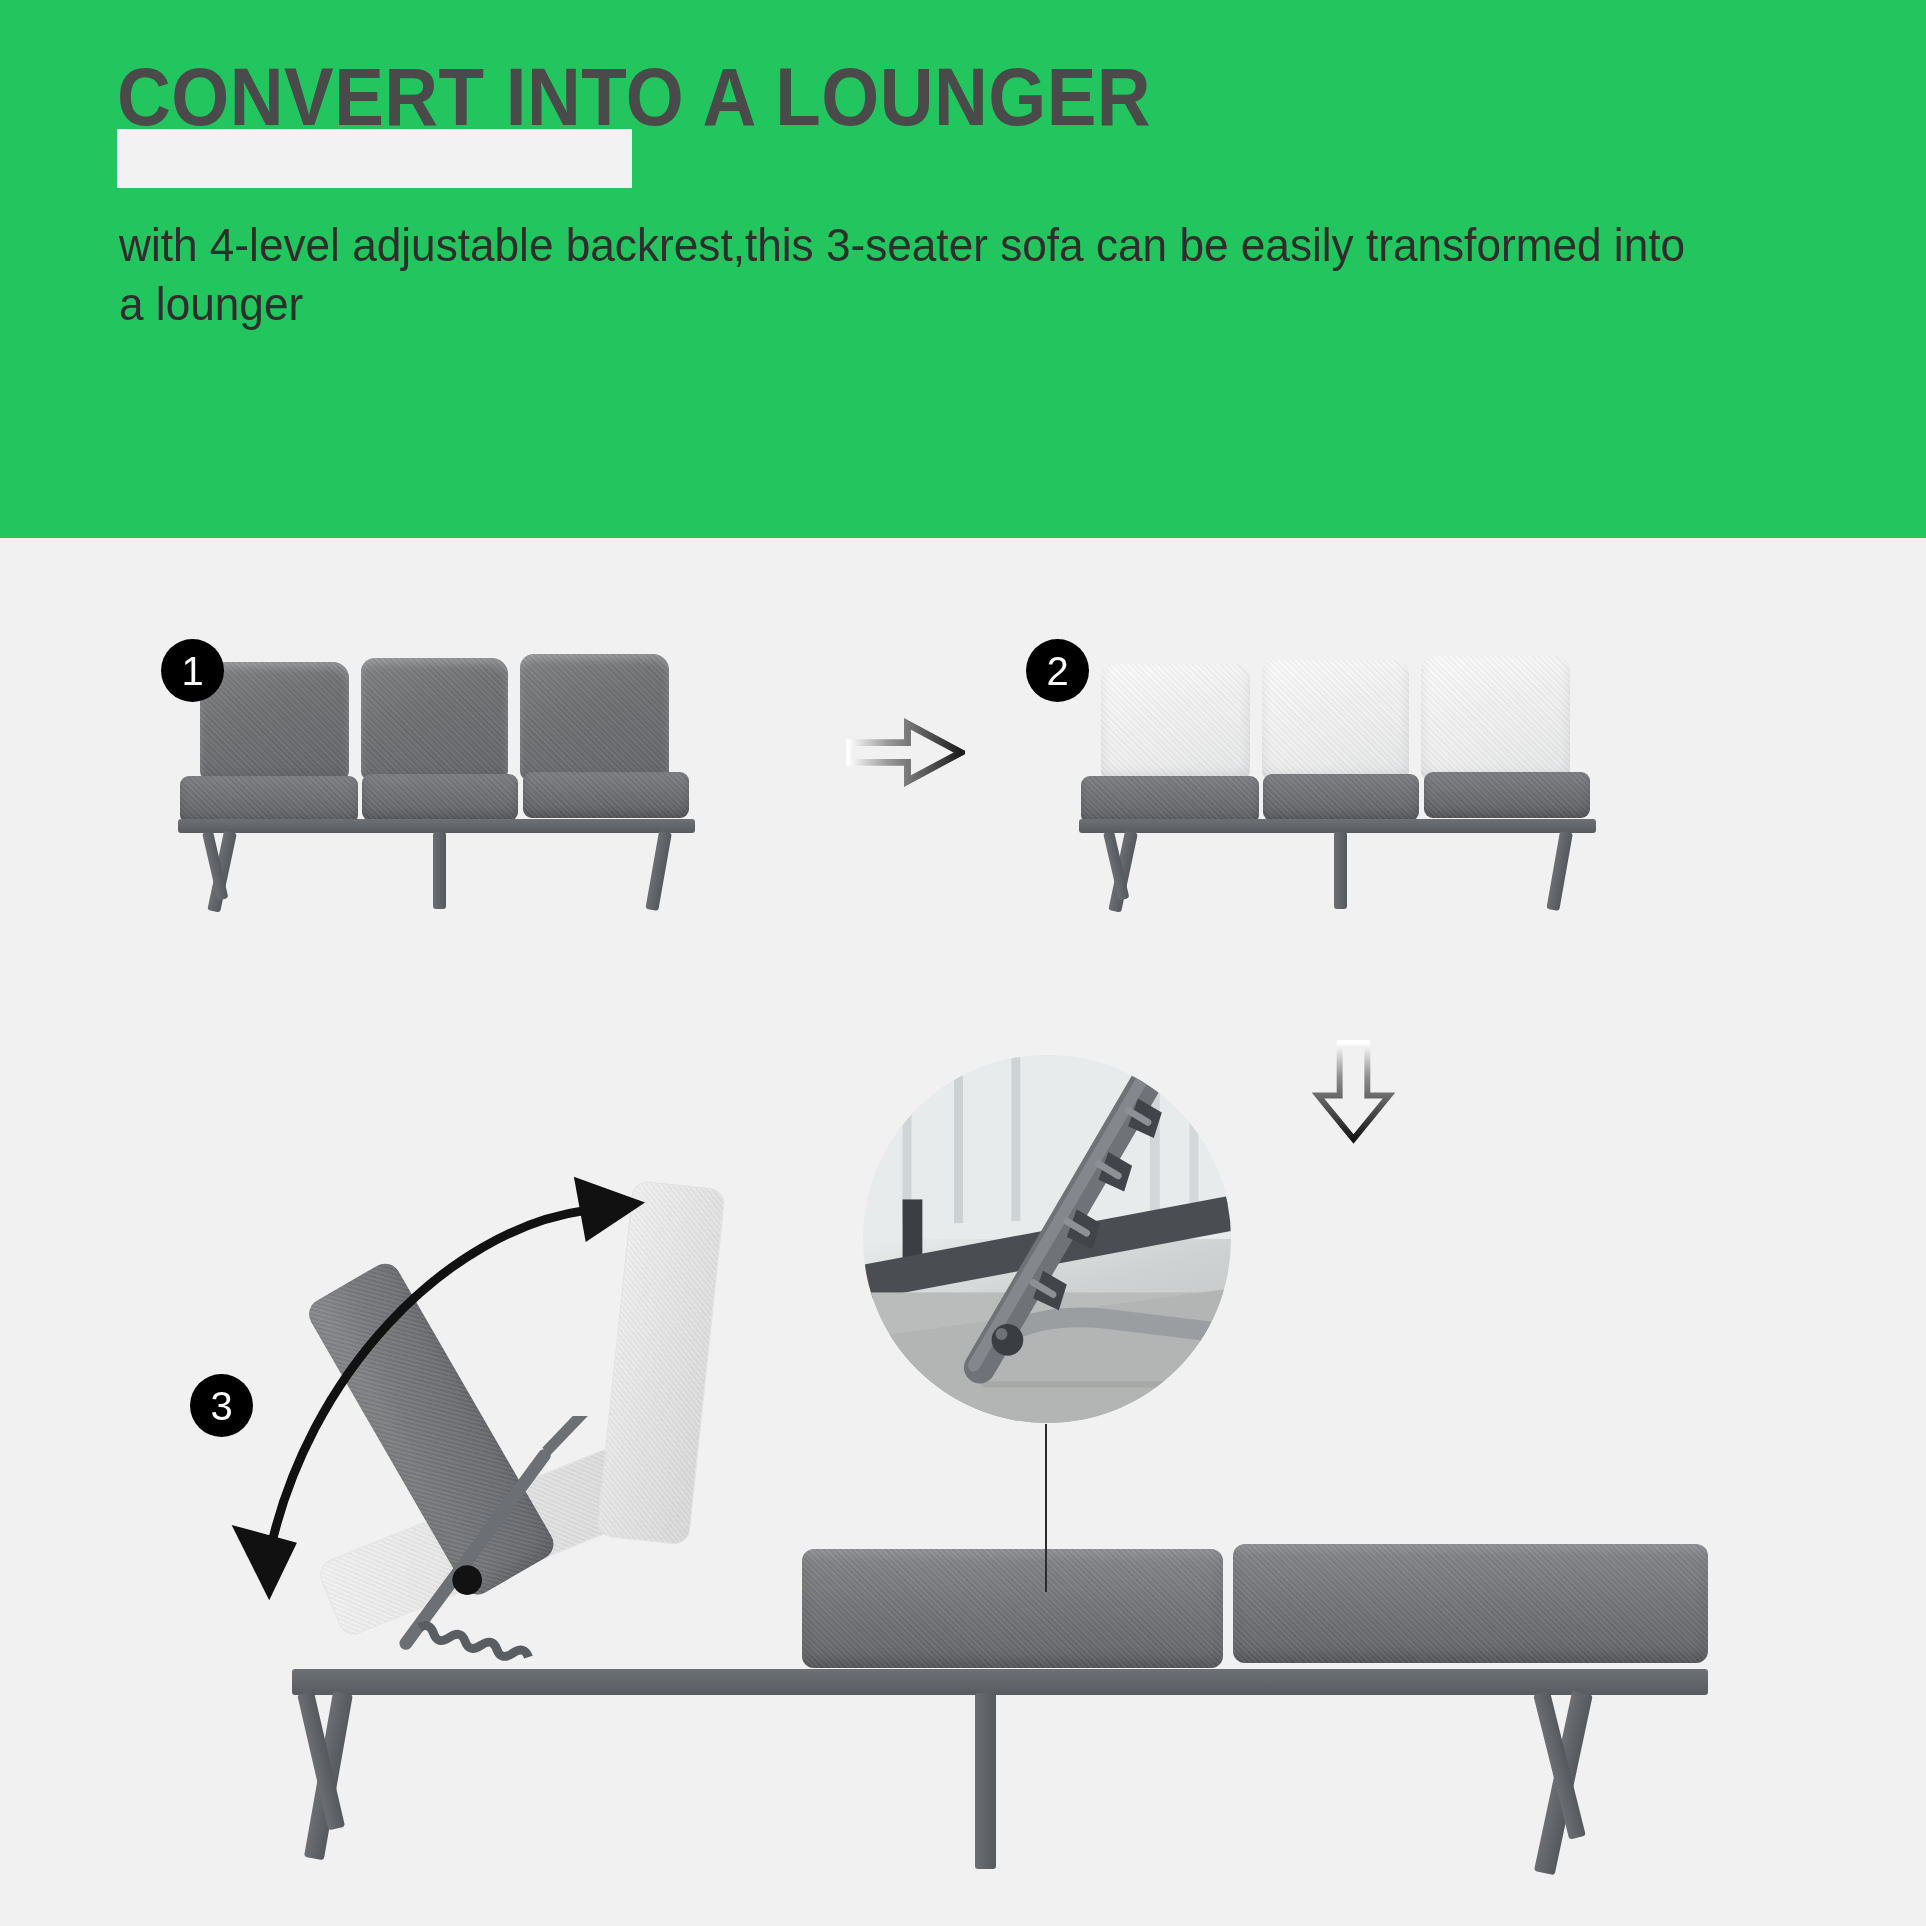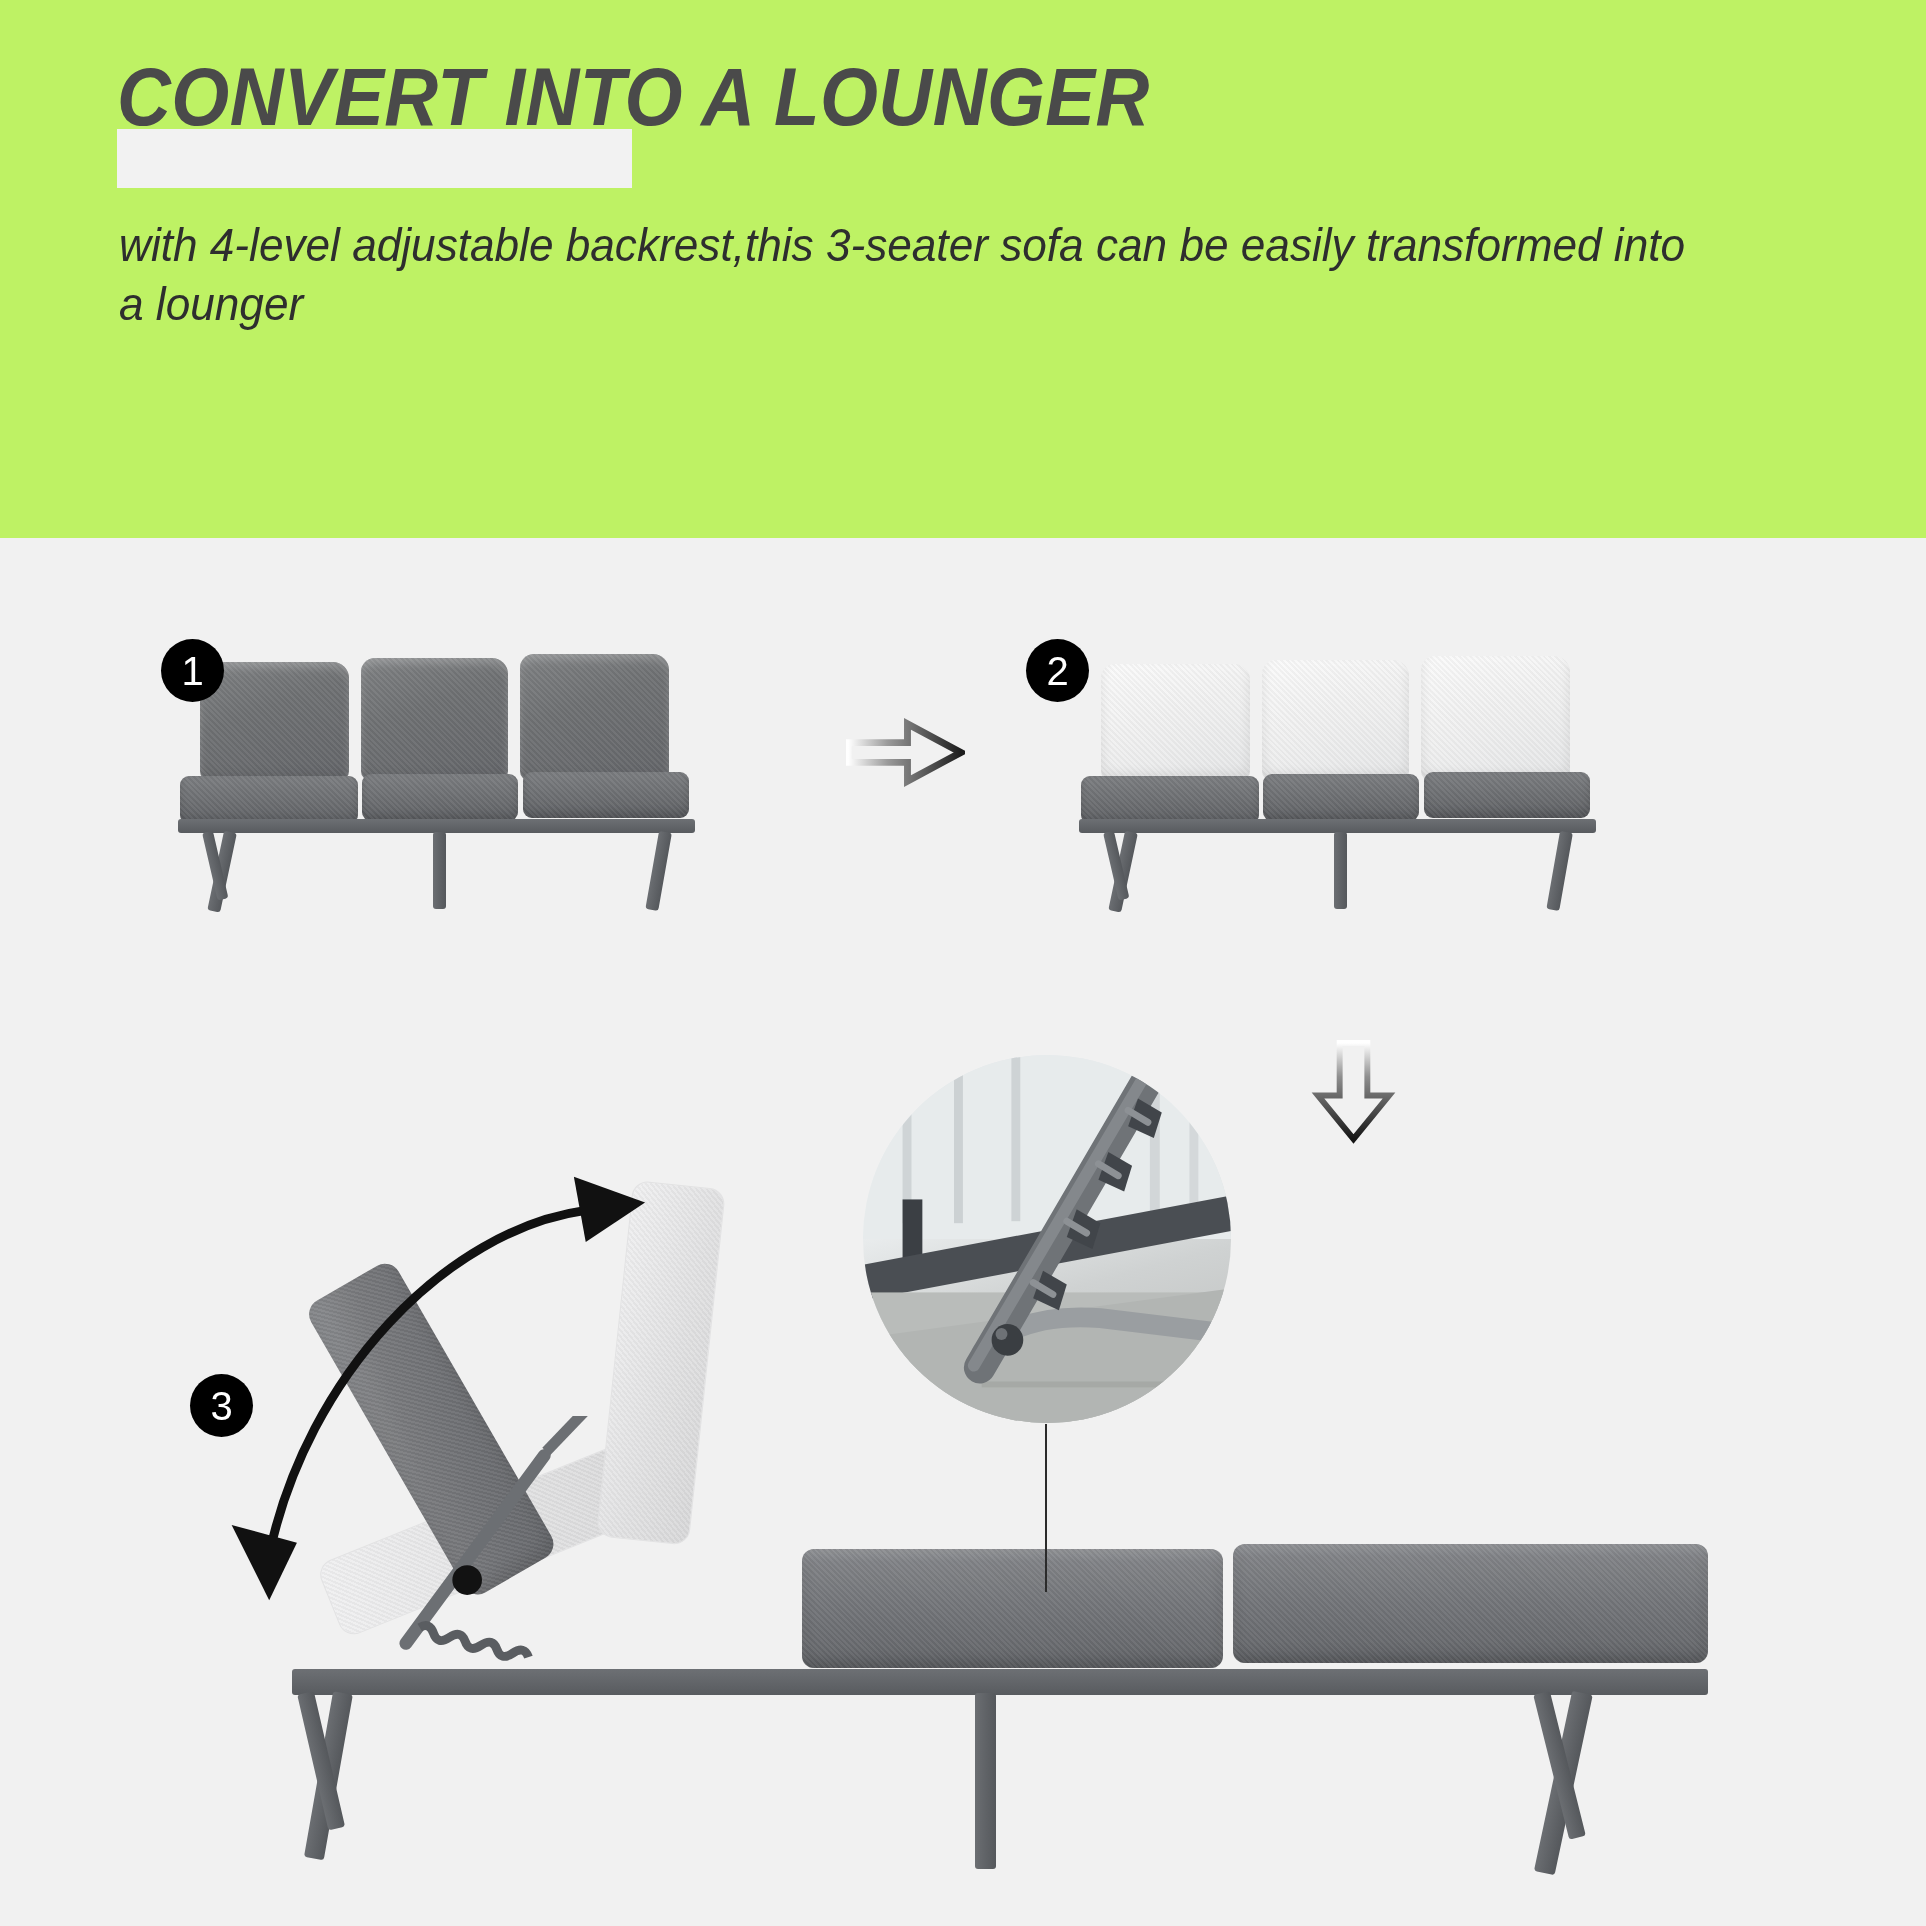--- a/index.html
+++ b/index.html
@@ -6,21 +6,21 @@
   body{
     width:1927px;height:1927px;
     background:#ffffff;
     font-family:"Liberation Sans", sans-serif;
     overflow:hidden;
     position:relative;
   }
   .page{position:absolute;inset:0;}
 
   
-  .header{position:absolute;left:0;top:0;width:1927px;height:538px;background:#bef264;font-style:italic;}
+  .header{position:absolute;left:0;top:0;width:1927px;height:538px;background:#22c55e;}
   .title-hl{
     position:absolute;left:117px;top:129px;width:515px;height:59px;
     background:#f2f2f2;
   }
   .title{
     position:absolute;left:117px;top:51px;
     font-size:81px;font-weight:bold;letter-spacing:0.5px;
     color:#4a4a4a;white-space:nowrap;
     font-family:"Liberation Sans", sans-serif;
     transform:scaleX(0.92);transform-origin:left top;

